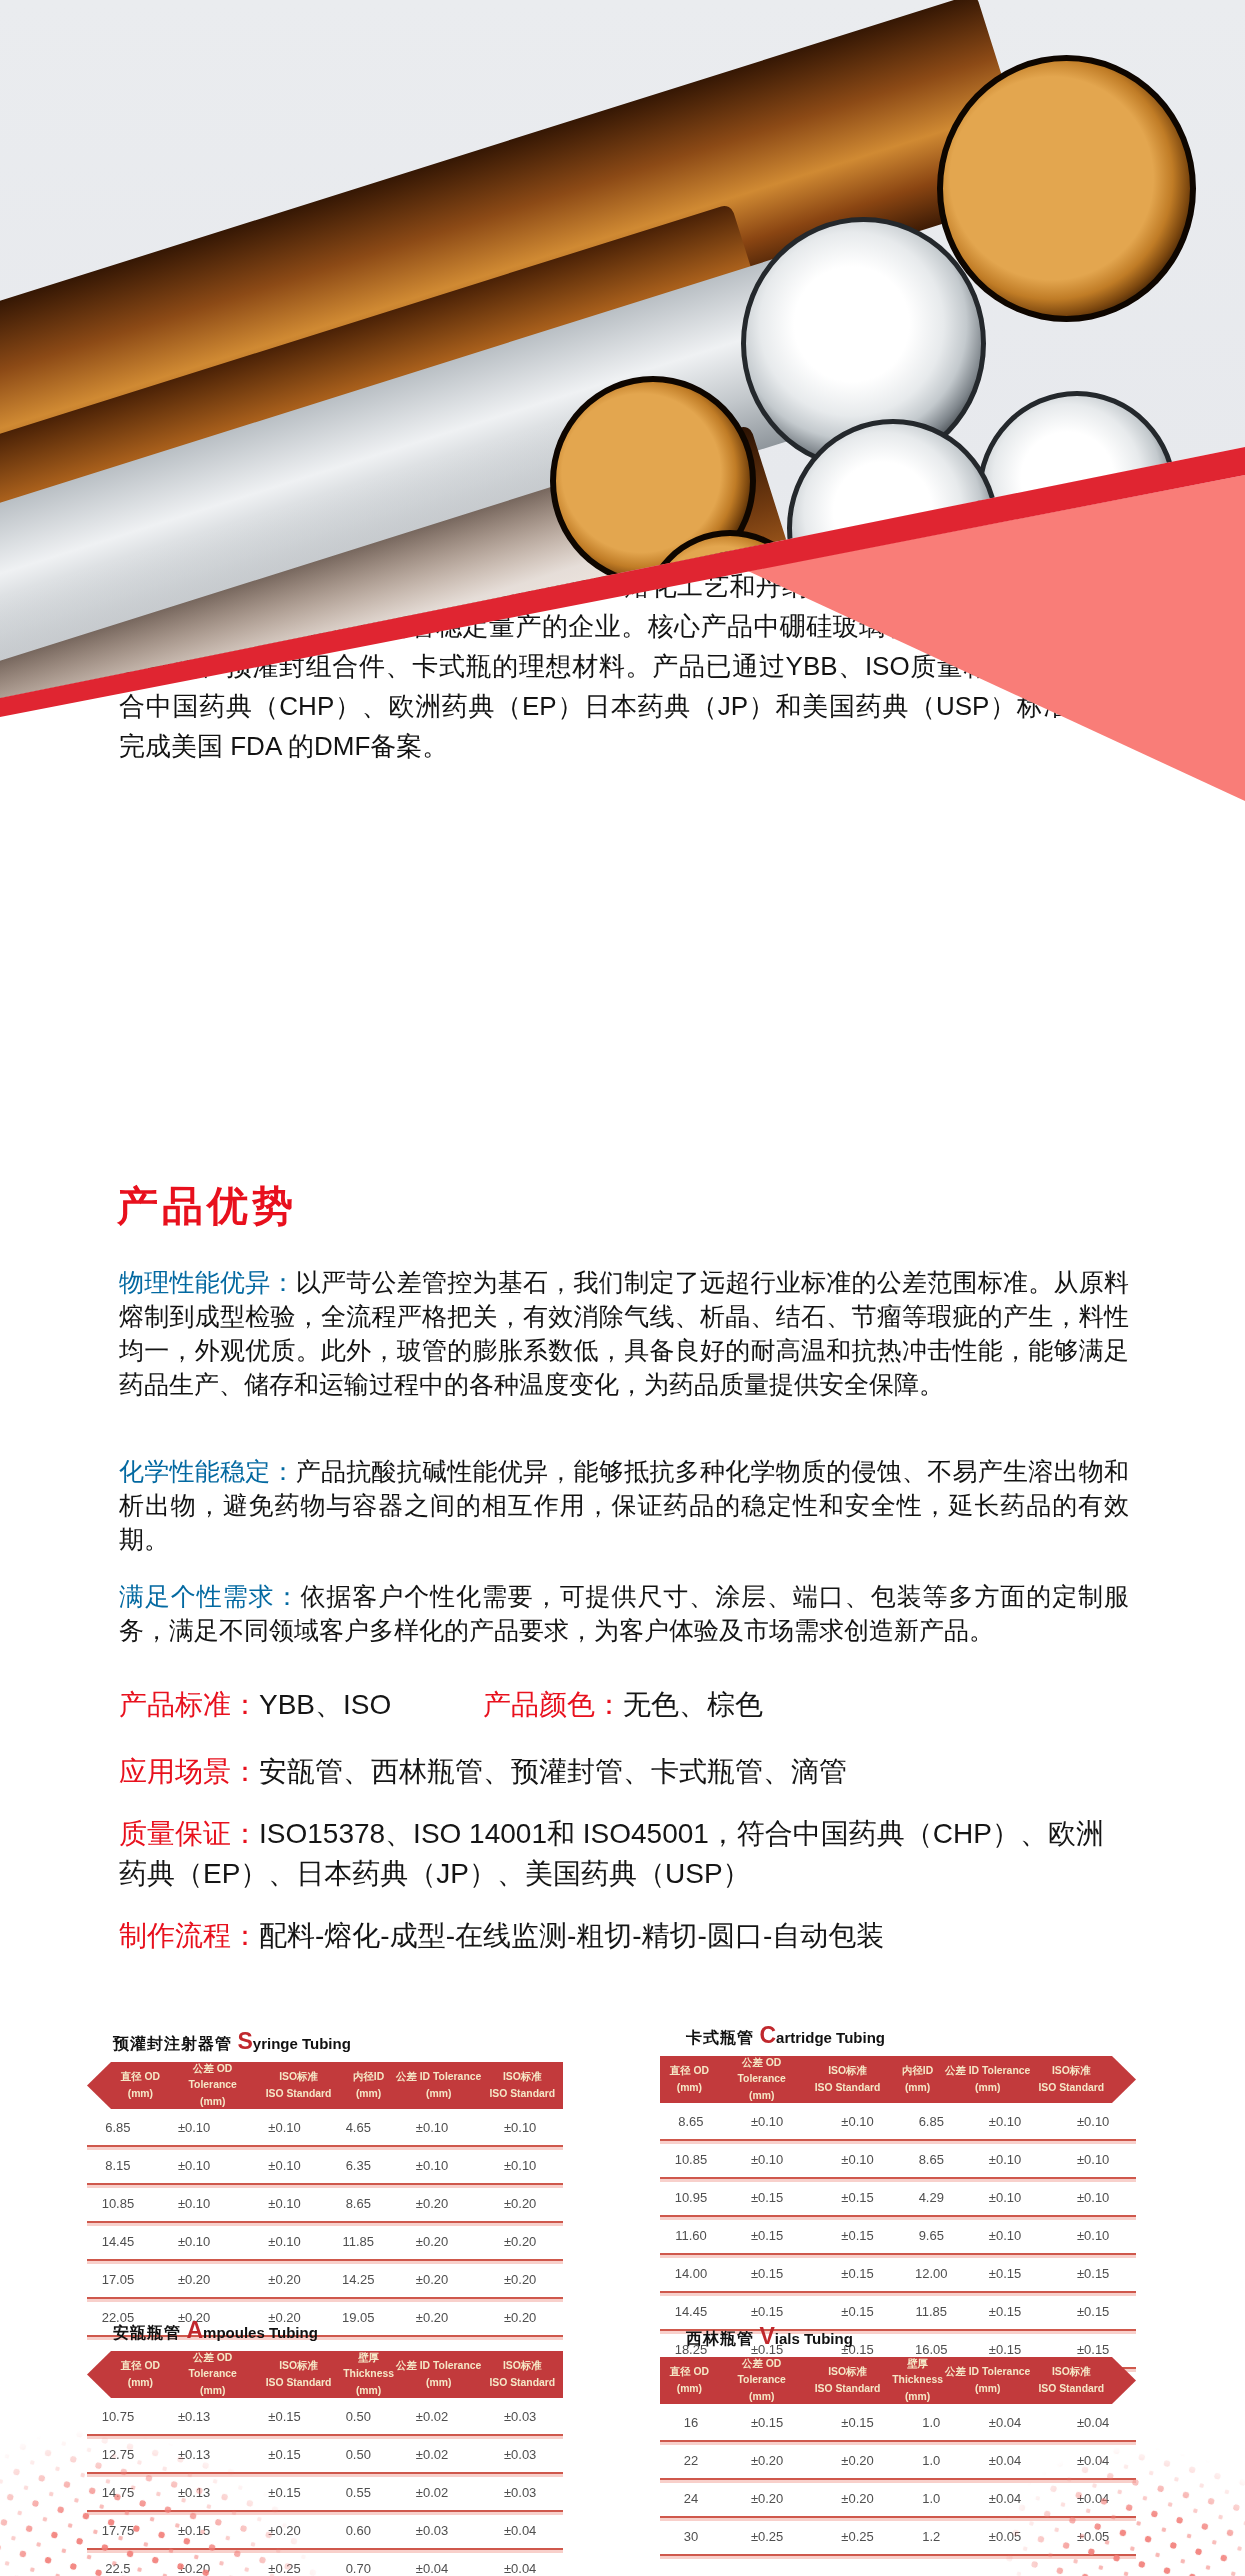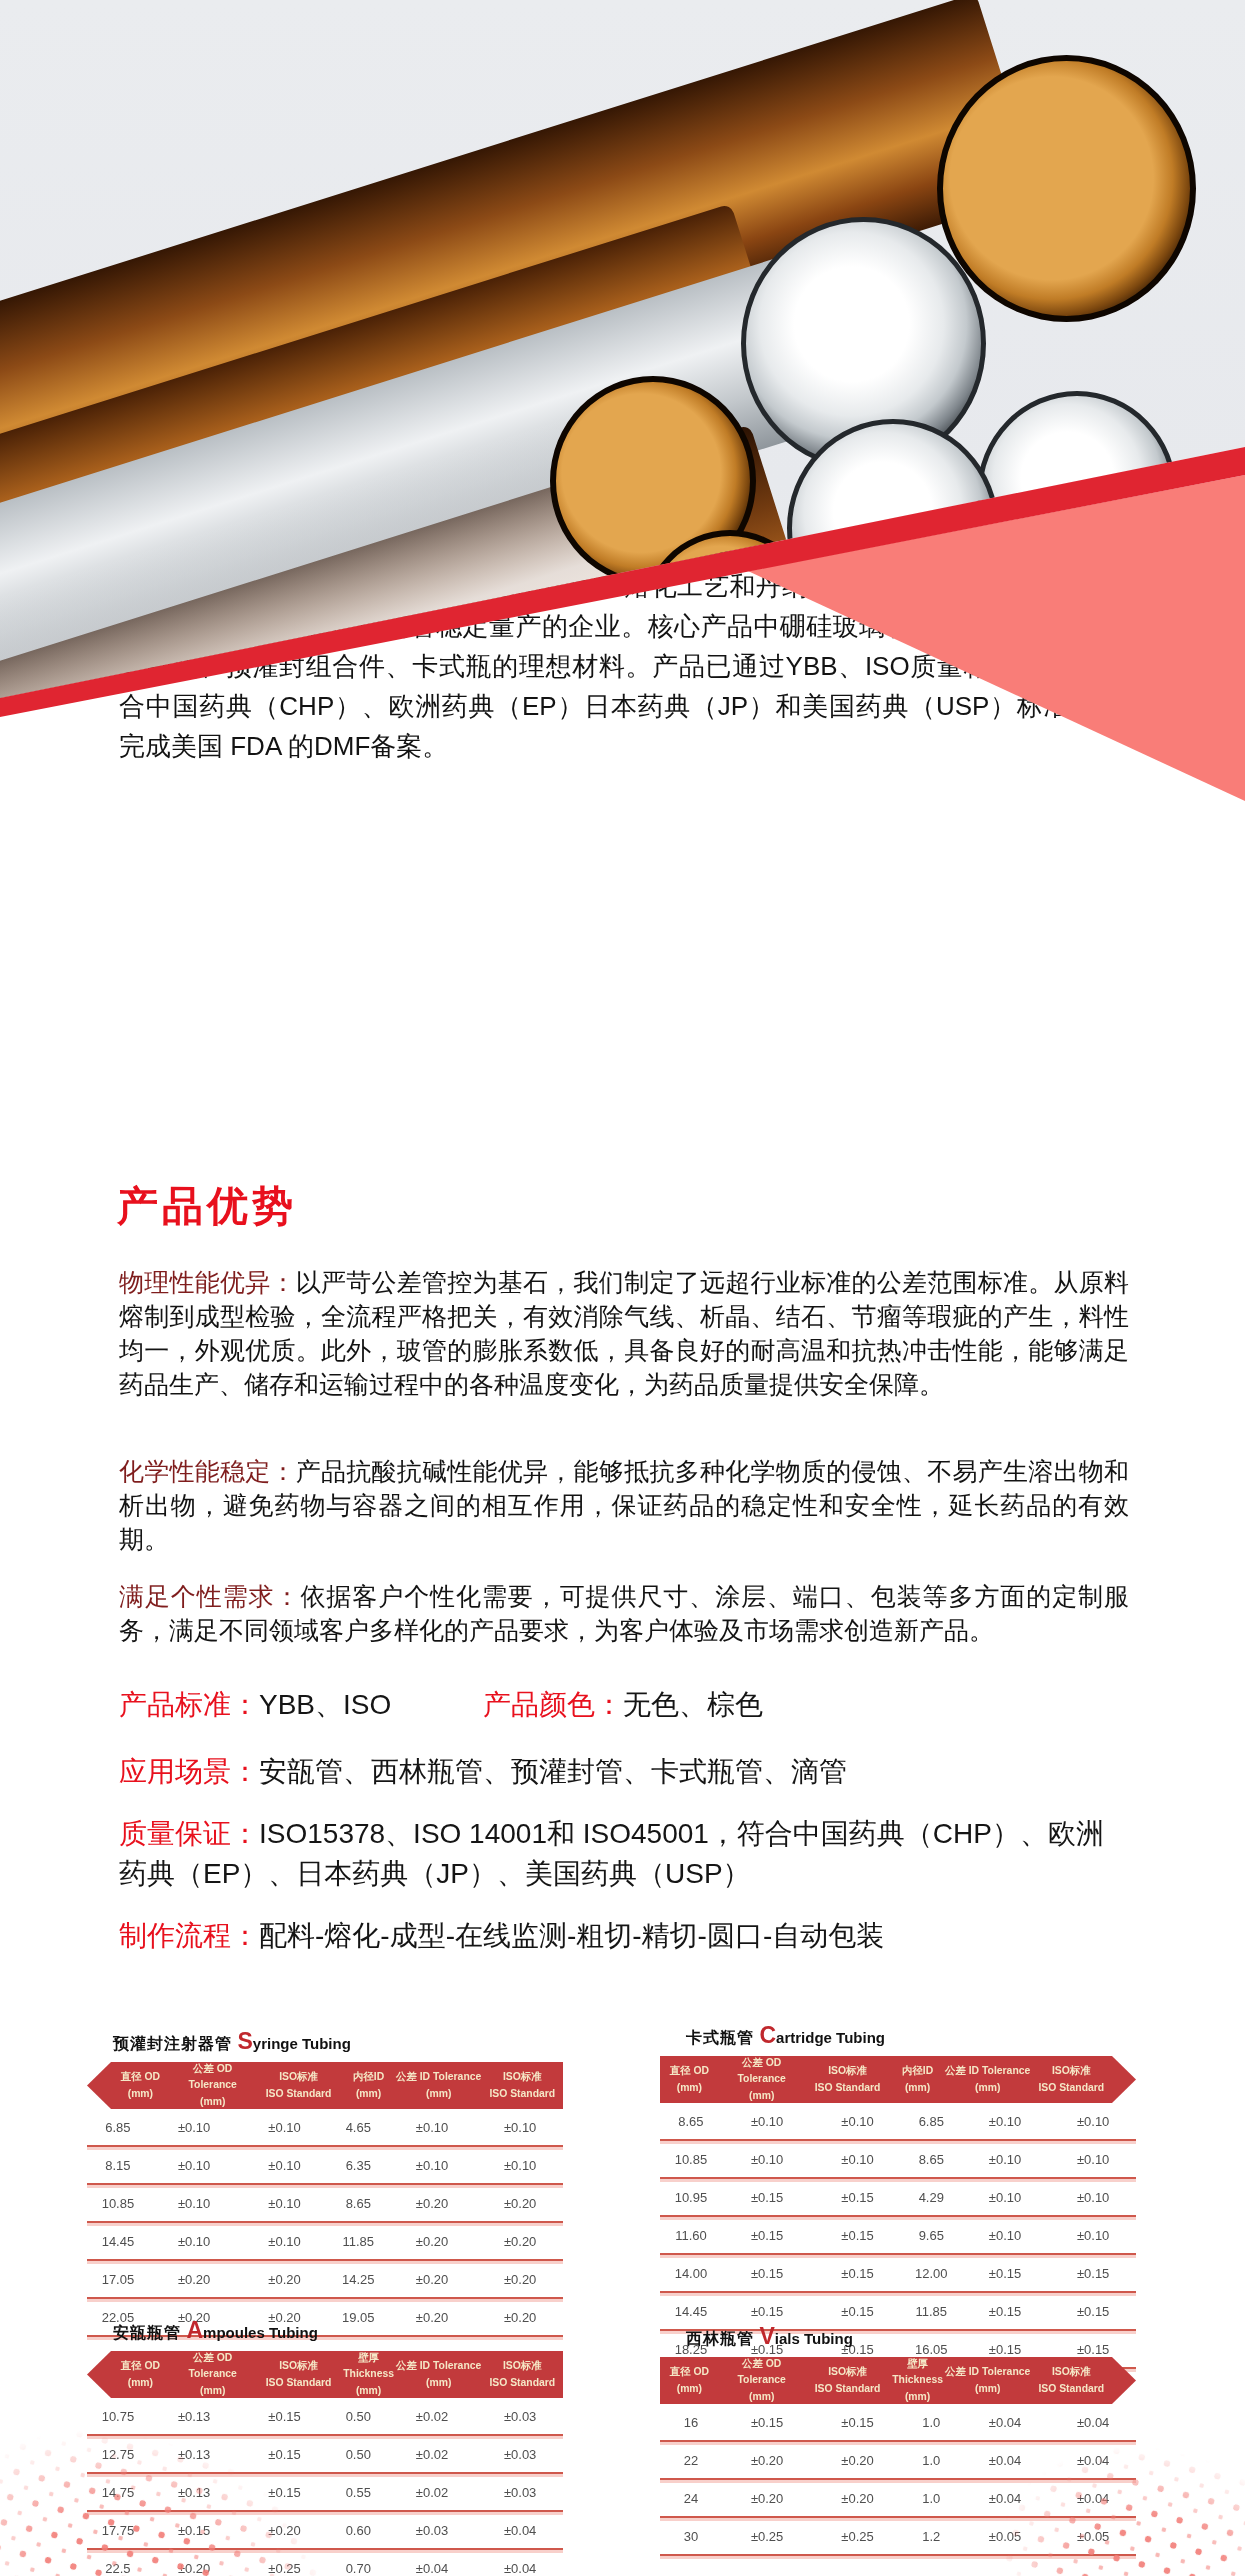--- a/index.html
+++ b/index.html
@@ -42,21 +42,21 @@
       clip-path:polygon(0 698px,1245px 447px,1245px 475px,0 717px);}
   .salmon{position:absolute;left:0;top:0;width:1245px;height:803px;z-index:2;background:#f97d78;
       clip-path:polygon(748px 571px,1245px 475px,1245px 801px);}
 
   
   .h1{position:absolute;left:117px;top:474px;font-size:43px;font-weight:900;color:#e8101d;letter-spacing:7px;}
   .intro-p{position:absolute;left:119px;top:540px;width:1004px;font-size:26px;line-height:40px;
       color:#131313;text-align:justify;}
   .h2{position:absolute;left:117px;top:1145px;font-size:41px;font-weight:900;color:#e8101d;letter-spacing:4px;}
   .adv{position:absolute;left:119px;width:1010px;font-size:25px;line-height:34px;color:#131313;text-align:justify;}
-  .adv .lbl{color:#7f1d1d;}
+  .adv .lbl{color:#0369a1;}
   .adv1{top:1240px;} .adv2{top:1429px;} .adv3{top:1554px;}
   .spec-line{position:absolute;left:119px;width:1008px;font-size:28px;line-height:40px;color:#151515;}
   .spec-label{color:#e8101d;}
   .s1{top:1685px;} .s2{top:1752px;} .s3{top:1814px;} .s4{top:1916px;}
   .pair2{position:absolute;left:364px;top:0;}
 
   
   .tbl{position:absolute;width:476px;}
   .tbl-title{font-weight:bold;color:#111;padding-left:26px;margin-bottom:7px;white-space:nowrap;}
   .t-cn{font-size:16px;letter-spacing:1px;}

